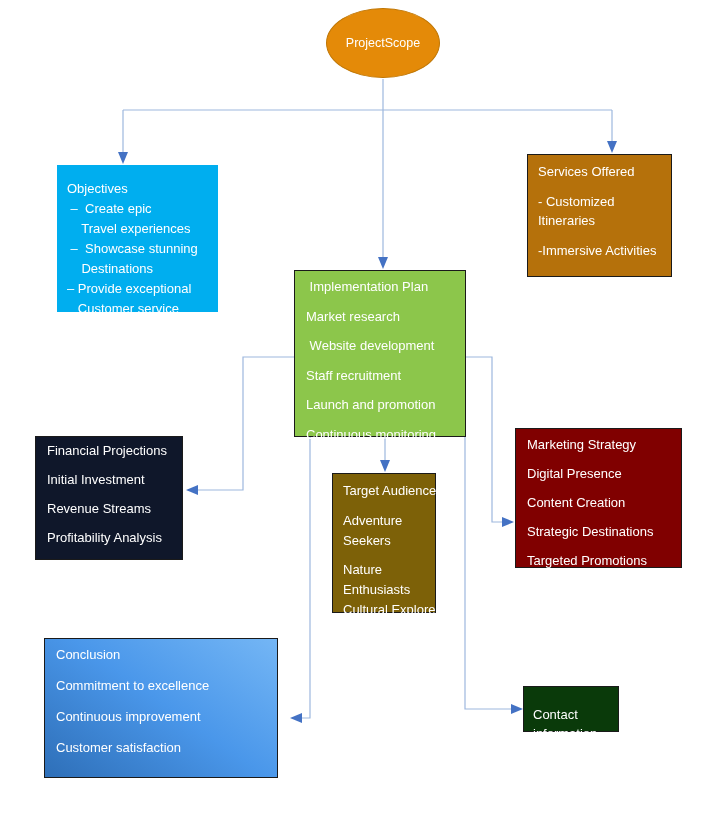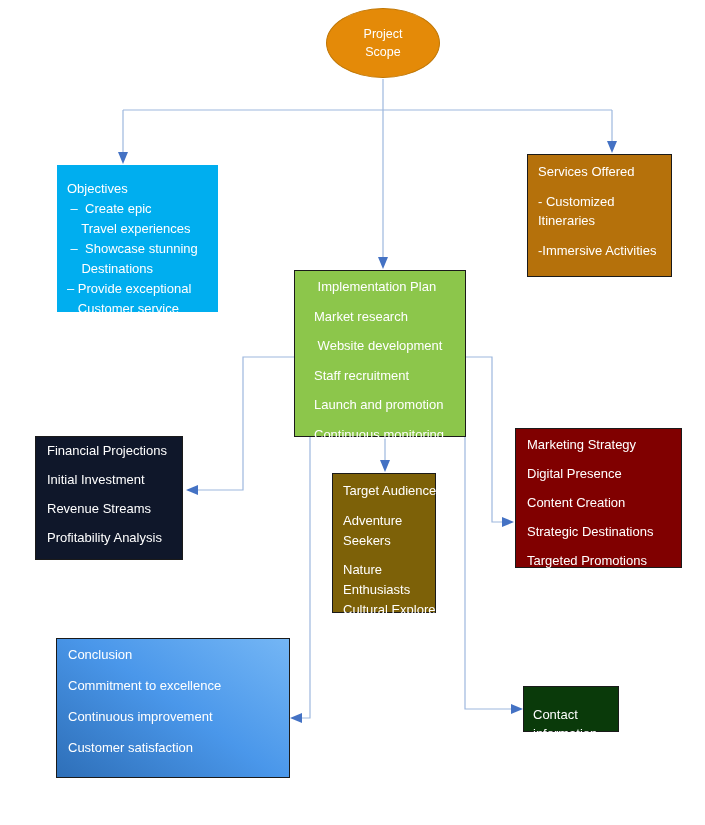--- a/index.html
+++ b/index.html
@@ -31,21 +31,21 @@
   
   #project-scope {
     left: 326px;
     top: 8px;
     width: 114px;
     height: 70px;
     background: #E48A08;
     border: 1px solid #C07705;
     border-radius: 50%;
     display: flex;
-    flex-direction: column;
+    flex-direction: row;
     align-items: center;
     justify-content: center;
     font-size: 12.5px;
     line-height: 1.45;
   }
 
   
   #objectives {
     left: 57px;
     top: 165px;
@@ -73,21 +73,21 @@
   #implementation-plan {
     left: 294px;
     top: 270px;
     width: 172px;
     height: 167px;
     background: #8CC64B;
     border: 1px solid #1a1a1a;
     padding: 9px 0 0 11px;
     line-height: 1.0;
   }
-  #implementation-plan .line { margin-bottom: 16.5px; margin-left: 8px; }
+  #implementation-plan .line { margin-bottom: 16.5px; }
 
   
   #financial-projections {
     left: 35px;
     top: 436px;
     width: 148px;
     height: 124px;
     background: #0f172a;
     border: 1px solid #1a1a1a;
     padding: 7px 0 0 11px;
@@ -116,21 +116,21 @@
     height: 140px;
     background: #7D6108;
     border: 1px solid #1a1a1a;
     padding: 7px 0 3px 10px;
     line-height: 1.52;
   }
   #target-audience .gap { height: 10px; }
 
   
   #conclusion {
-    left: 56px;
+    left: 44px;
     top: 638px;
     width: 234px;
     height: 140px;
     background: linear-gradient(215deg, #74B6F5 0%, #4A97EA 48%, #2E6FB8 100%);
     border: 1px solid #1a1a1a;
     padding: 9px 0 8px 11px;
     line-height: 1.0;
   }
   #conclusion .line { margin-bottom: 18px; }
 

